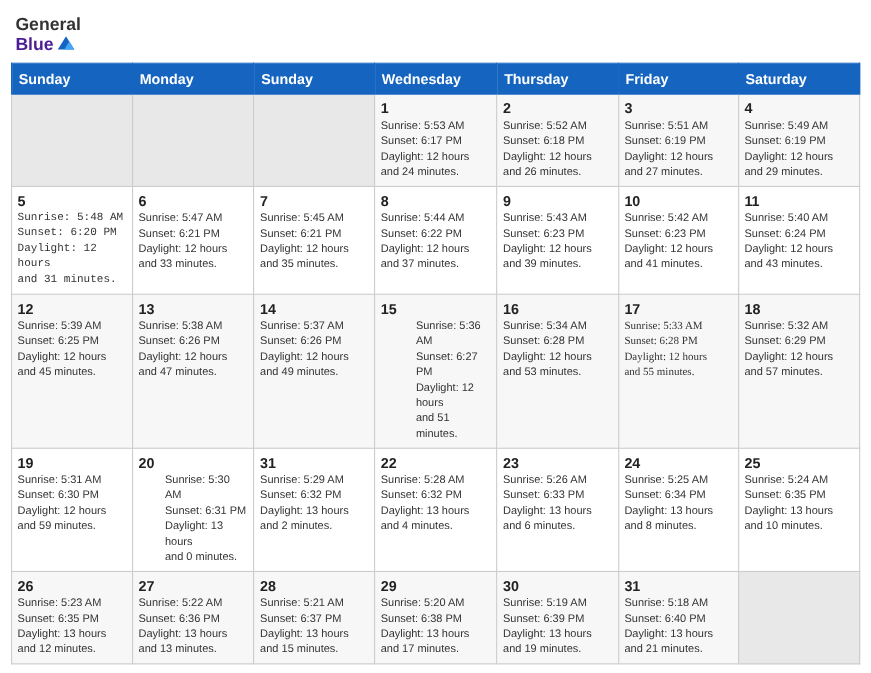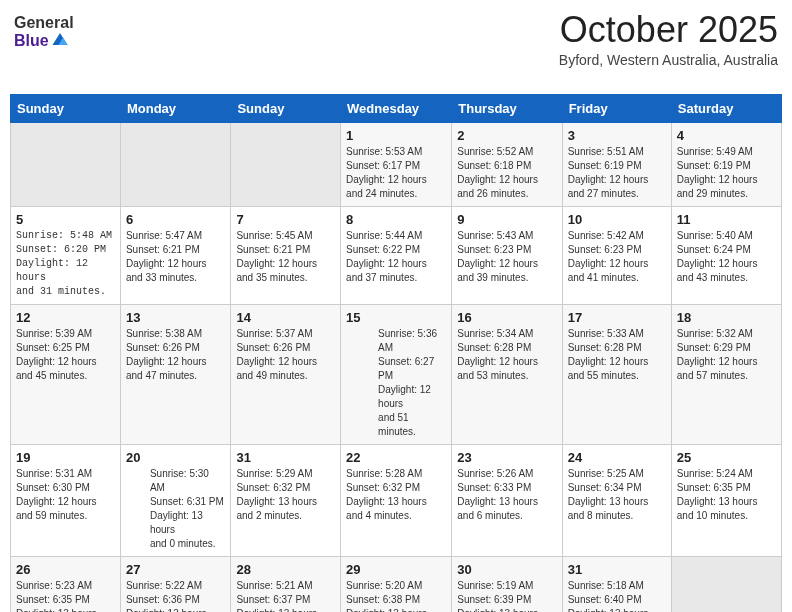--- a/index.html
+++ b/index.html
@@ -5,23 +5,23 @@
     * { box-sizing: border-box; margin: 0; padding: 0; }
     body {
       font-family: Arial, sans-serif;
       background: #fff;
       width: 792px;
       min-height: 612px;
       padding: 10px;
     }
     .header {
       display: flex;
-      align-items: flex-start;
+      align-items: center;
       justify-content: space-between;
-      margin-bottom: 26px;
+      margin-bottom: 8px;
       padding: 0 4px;
     }
     .logo {
       display: flex;
       align-items: center;
       margin-top: 4px;
     }
     .logo-text {
       display: flex;
       flex-direction: column;
@@ -106,24 +106,20 @@
       <span class="logo-general">General</span>
       <span style="display:flex;align-items:center;">
         <span class="logo-blue">Blue</span>
         <svg class="logo-icon" viewBox="0 0 24 24" fill="#1565c0">
           <path d="M2 20 L12 4 L22 20 Z" fill="#1565c0"></path>
           <path d="M14 20 L20 10 L26 20 Z" fill="#42a5f5" transform="translate(-4, 0)"></path>
         </svg>
       </span>
     </div>
   </div>
-  <div class="title-section">
-    <div class="main-title">October 2025</div>
-    <div class="subtitle">Byford, Western Australia, Australia</div>
-  </div>
 </div>
 
 <table class="calendar">
   <thead>
     <tr>
     <th>Sunday</th>
         <th>Monday</th>
         <th>Sunday</th>
         <th>Wednesday</th>
         <th>Thursday</th>
@@ -247,21 +243,21 @@
         </td>
         <td>
           <span class="day-number">16</span>
           <div class="day-info" style="white-space: pre-line;">Sunrise: 5:34 AM
 Sunset: 6:28 PM
 Daylight: 12 hours
 and 53 minutes.</div>
         </td>
         <td>
           <span class="day-number">17</span>
-          <div class="day-info" style="white-space: pre-line;">Sunrise: 5:33 AM
+          <div class="day-info" style="white-space: pre-line; font-family: Liberation Serif, serif;">Sunrise: 5:33 AM
 Sunset: 6:28 PM
 Daylight: 12 hours
 and 55 minutes.</div>
         </td>
         <td>
           <span class="day-number">18</span>
           <div class="day-info" style="white-space: pre-line;">Sunrise: 5:32 AM
 Sunset: 6:29 PM
 Daylight: 12 hours
 and 57 minutes.</div>

